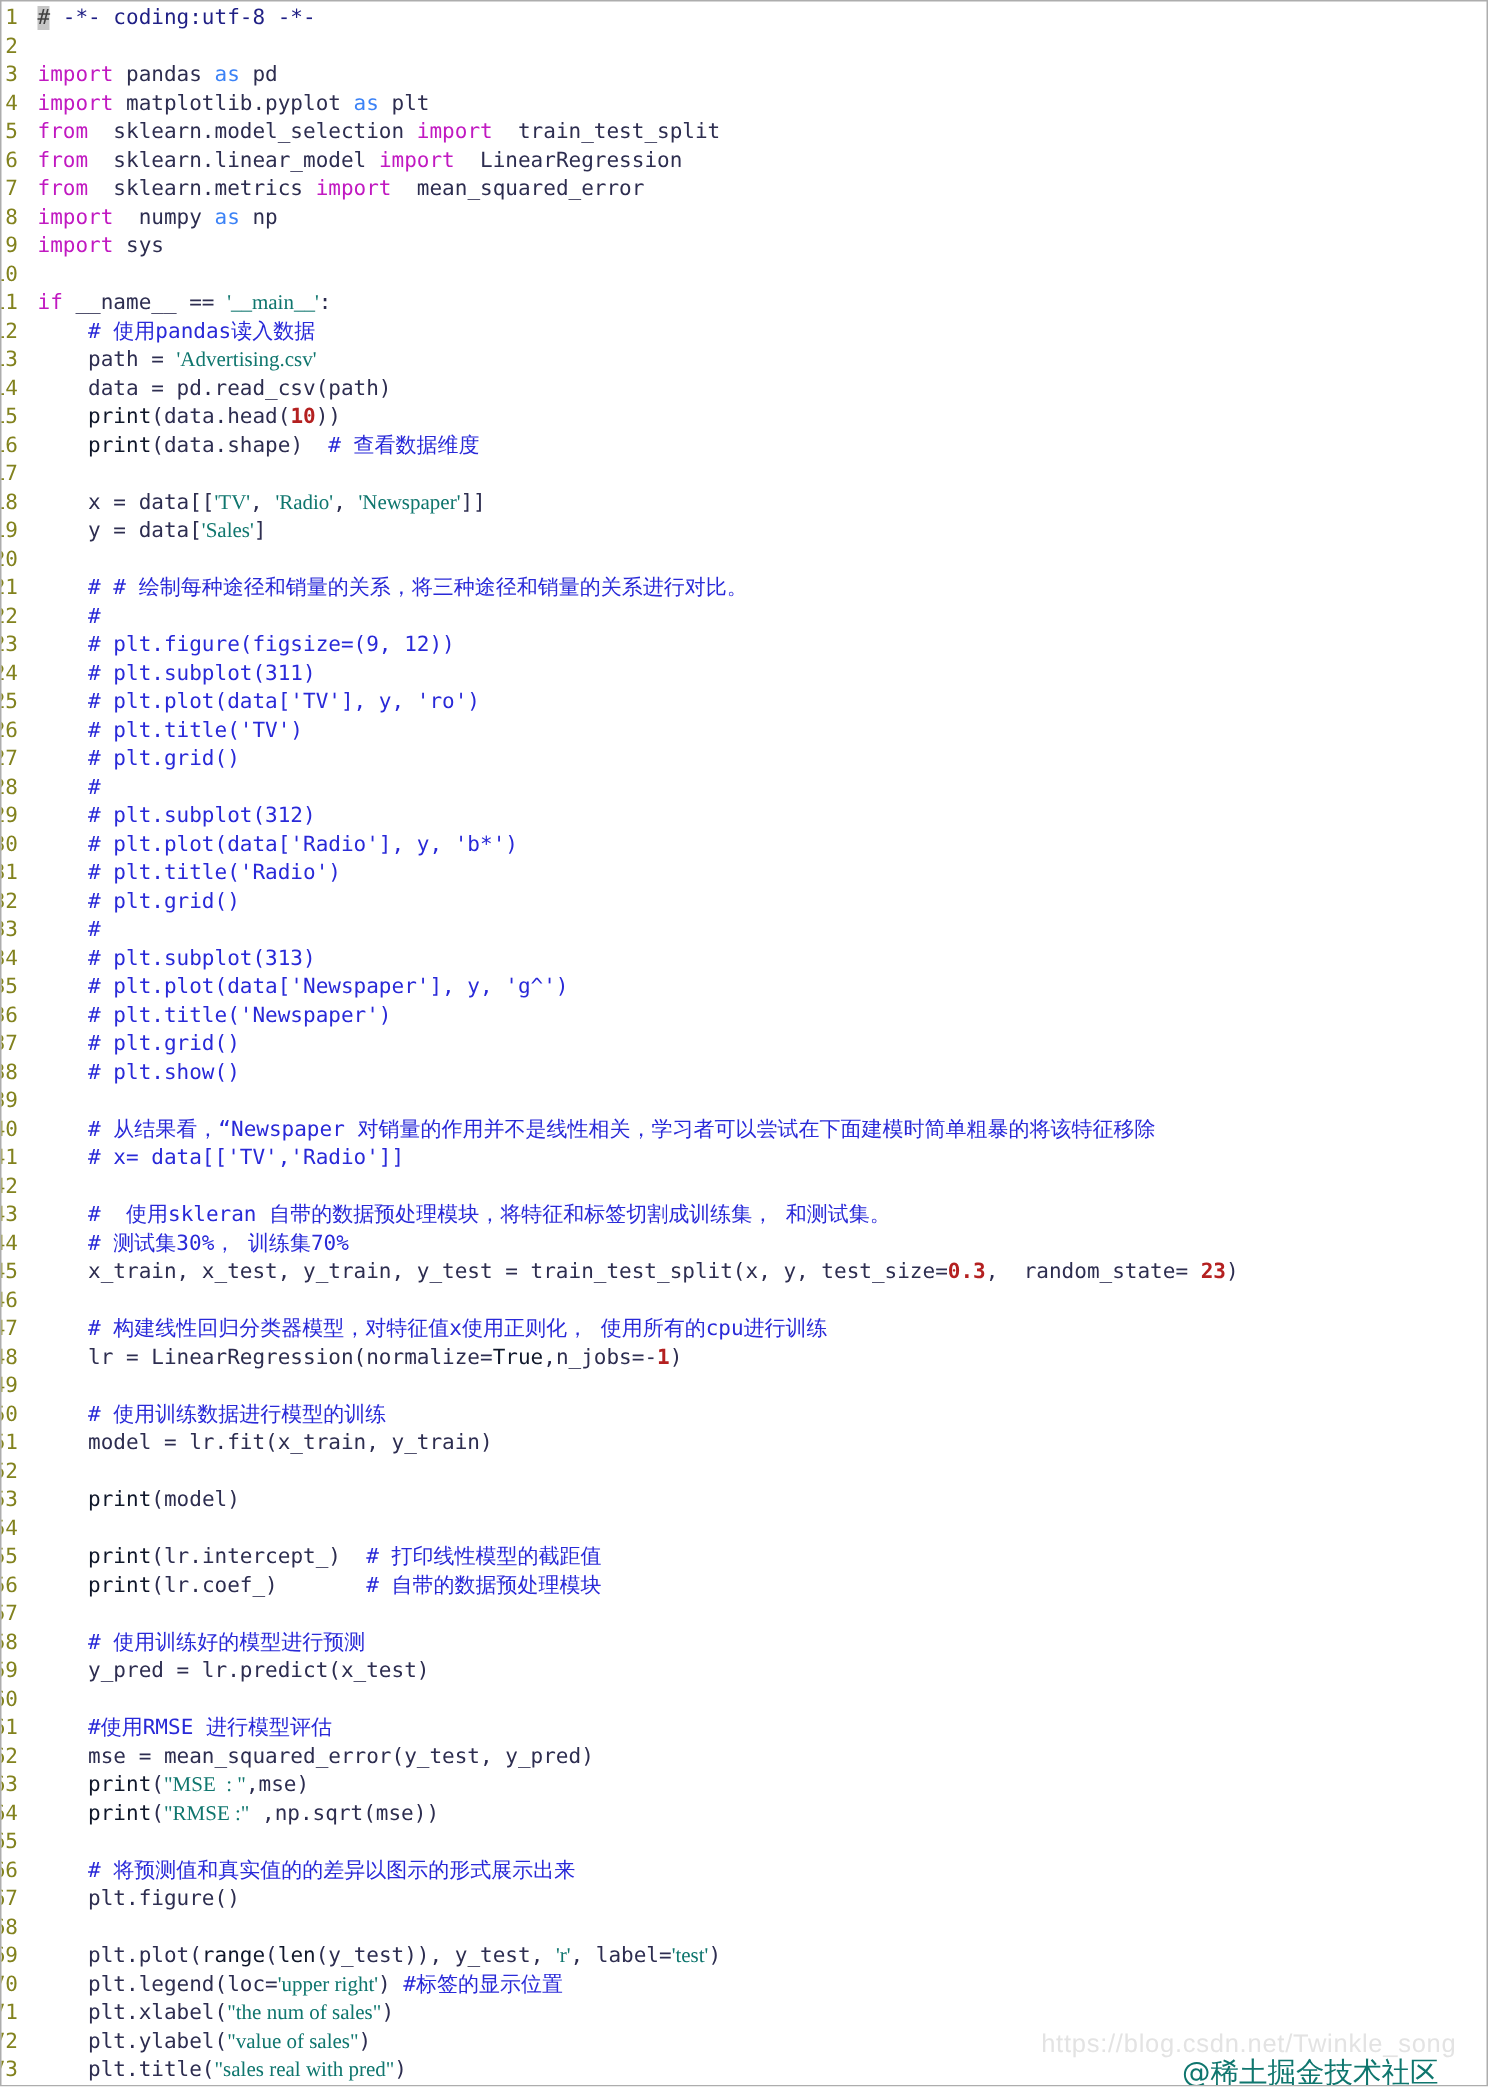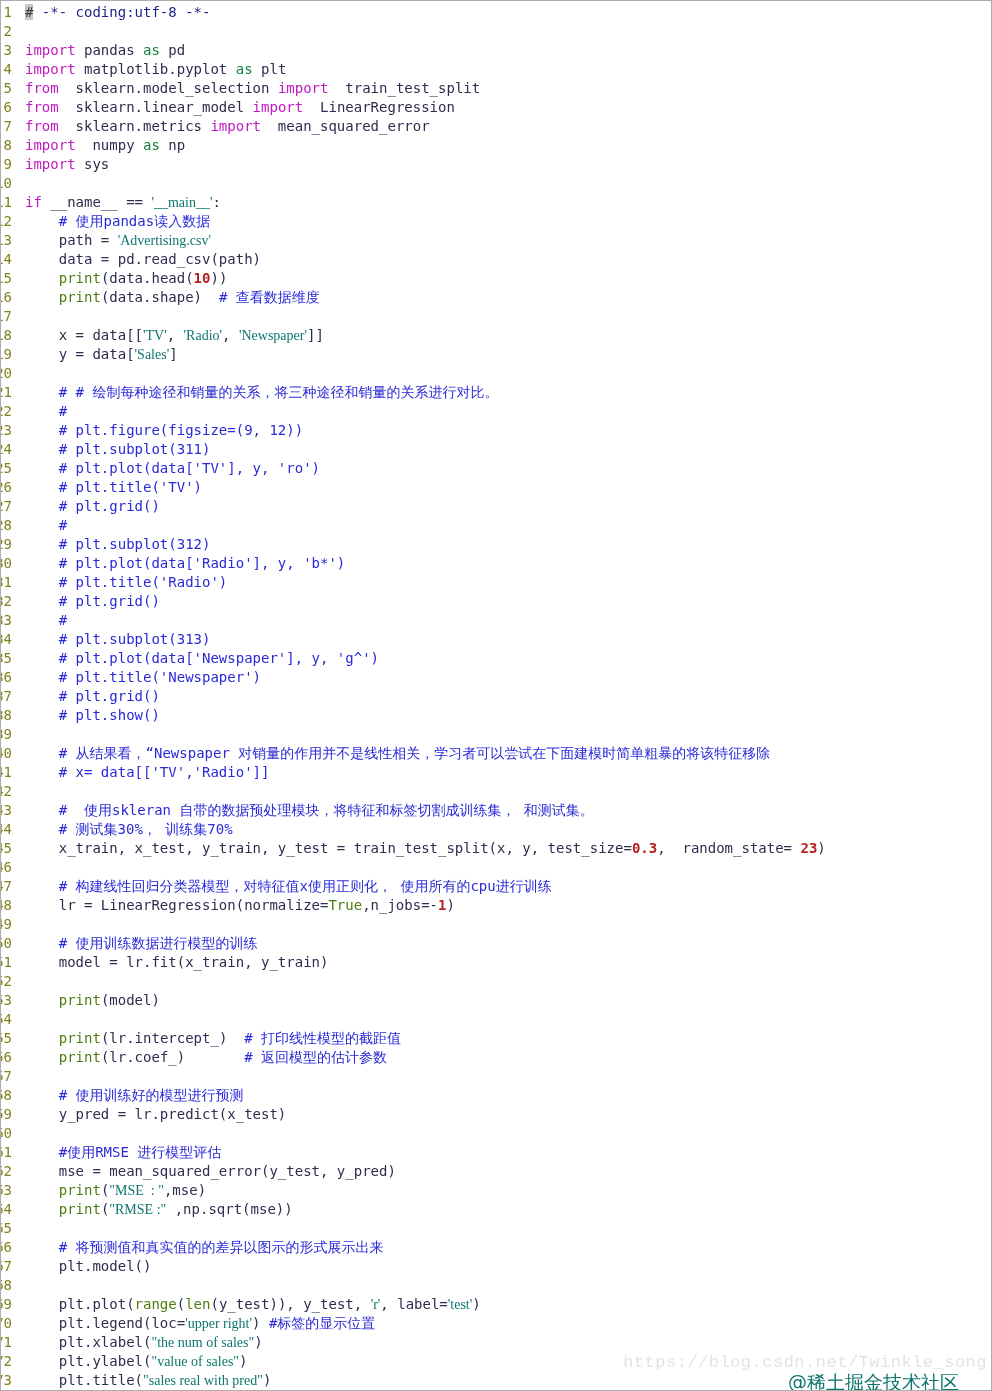--- a/index.html
+++ b/index.html
@@ -22,45 +22,45 @@
     margin-left: -9px;
     text-align: right;
     color: #82821e;
     white-space: pre;
     user-select: none;
   }
   .code { white-space: pre; padding-left: 13px; color: #2d2d50; }
   .code span { white-space: pre; }
   .t  { color: #2d2d50; }
   .k  { color: #c119c1; }
-  .a  { color: #15803d; }
+  .a  { color: #3b82f6; }
   .c  { color: #2929d8; }
   .c1 { color: #1f1f85; margin-top: 28px; }
   .s  { color: #0f766e; font-family: Liberation Serif, serif; }
-  .b  { color: #4d7c0f; }
+  .b  { color: #0f172a; }
   .n  { color: #b42020; font-weight: bold; }
   .hl { background: #c6c6c6; color: #3f3f3f; }
   .wm-community {
     position: absolute;
     top: 1327px;
     right: 32px;
     color: #0f766e;
     font-size: 19px;
     font-family: "DejaVu Sans", "Liberation Sans", sans-serif;
     white-space: nowrap;
     margin-top: 45px;
   }
   .wm-url {
     position: absolute;
     top: 1352px;
-    right: 4px;
+    right: 20px;
     color: #e3e3e3;
     font-size: 17px;
     letter-spacing: 0.5px;
-    font-family: Liberation Mono, monospace;
+    font-family: Liberation Sans, sans-serif;
     white-space: nowrap;
   }
 </style>
 </head>
 <body>
 
 <div class="page">
   <div id="code">
       <div class="line">
         <span class="ln">1</span>
@@ -277,21 +277,21 @@
       <div class="line">
         <span class="ln">54</span>
         <span class="code"></span>
       </div>
       <div class="line">
         <span class="ln">55</span>
         <span class="code"><span class="t">    </span><span class="b">print</span><span class="t">(lr.intercept_)  </span><span class="c"># 打印线性模型的截距值</span></span>
       </div>
       <div class="line">
         <span class="ln">56</span>
-        <span class="code"><span class="t">    </span><span class="b">print</span><span class="t">(lr.coef_)       </span><span class="c"># 返回模型的估计参数</span></span>
+        <span class="code"><span class="t">    </span><span class="b">print</span><span class="t">(lr.coef_)       </span><span class="c"># 自带的数据预处理模块</span></span>
       </div>
       <div class="line">
         <span class="ln">57</span>
         <span class="code"></span>
       </div>
       <div class="line">
         <span class="ln">58</span>
         <span class="code"><span class="t">    </span><span class="c"># 使用训练好的模型进行预测</span></span>
       </div>
       <div class="line">
@@ -321,21 +321,21 @@
       <div class="line">
         <span class="ln">65</span>
         <span class="code"></span>
       </div>
       <div class="line">
         <span class="ln">66</span>
         <span class="code"><span class="t">    </span><span class="c"># 将预测值和真实值的的差异以图示的形式展示出来</span></span>
       </div>
       <div class="line">
         <span class="ln">67</span>
-        <span class="code"><span class="t">    plt.model()</span></span>
+        <span class="code"><span class="t">    plt.figure()</span></span>
       </div>
       <div class="line">
         <span class="ln">68</span>
       </div>
       <div class="line">
         <span class="ln">69</span>
         <span class="code"><span class="t">    plt.plot(</span><span class="b">range</span><span class="t">(</span><span class="b">len</span><span class="t">(y_test)), y_test, </span><span class="s">'r'</span><span class="t">, label=</span><span class="s">'test'</span><span class="t">)</span></span>
       </div>
       <div class="line">
         <span class="ln">70</span>

